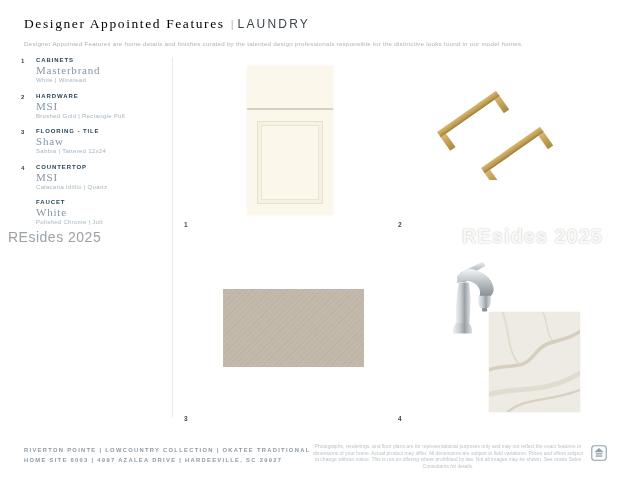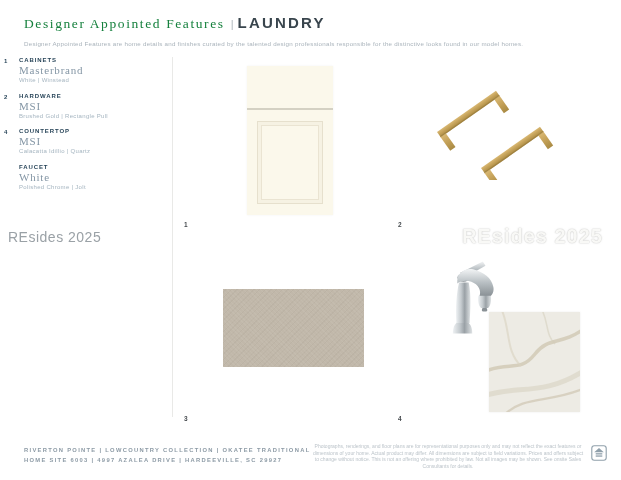--- a/index.html
+++ b/index.html
@@ -7,33 +7,33 @@
   .page {
     position:relative; width:621px; height:480px; background:#ffffff;
     font-family:"Liberation Sans", sans-serif; overflow:hidden;
   }
 
   
   .header { position:absolute; left:24px; top:14px; }
   .title-line { white-space:nowrap; }
   .title {
     font-family:"Liberation Serif", serif; font-size:13.5px; letter-spacing:1.6px;
-    color:#15803d; display:inline-block; vertical-align:baseline;
+    color:#000000; display:inline-block; vertical-align:baseline;
   }
   .title-sep { font-size:11px; color:#aeb6bc; margin:0 4px 0 6px; }
   .title-room {
-    font-size:15px; font-weight:bold; letter-spacing:2.2px; color:#39454d;
+    font-size:12px; font-weight:normal; letter-spacing:2.2px; color:#39454d;
     display:inline-block; vertical-align:baseline;
   }
   .subtitle {
     margin-top:8px; font-size:6.2px; letter-spacing:.25px; color:#a9b3bb; white-space:nowrap;
   }
 
   
-  .feature-list { position:absolute; left:4px; top:57px; width:150px; }
+  .feature-list { position:absolute; left:21px; top:57px; width:150px; }
   .feature { position:relative; padding-left:15px; margin-bottom:9.5px; }
   .feature-num {
     position:absolute; left:0; top:1px; font-size:6px; font-weight:bold; color:#1f3d52;
   }
   .feature-cat {
     font-size:6px; font-weight:bold; letter-spacing:.9px; color:#1f3d52; margin-bottom:1px;
   }
   .feature-brand {
     font-family:"Liberation Serif", serif; font-size:11px; letter-spacing:.8px; color:#8496a5;
   }
@@ -113,20 +113,26 @@
       <span class="feature-num">1</span>
       <div class="feature-cat">CABINETS</div>
       <div class="feature-brand">Masterbrand</div>
       <div class="feature-detail">White  |  Winstead</div>
     </div>
     <div class="feature">
       <span class="feature-num">2</span>
       <div class="feature-cat">HARDWARE</div>
       <div class="feature-brand">MSI</div>
       <div class="feature-detail">Brushed Gold  |  Rectangle Pull</div>
+    </div>
+    <div class="feature">
+      <span class="feature-num">3</span>
+      <div class="feature-cat">FLOORING - TILE</div>
+      <div class="feature-brand">Shaw</div>
+      <div class="feature-detail">Sabbia  |  Tattered 12x24</div>
     </div>
     <div class="feature">
       <span class="feature-num">4</span>
       <div class="feature-cat">COUNTERTOP</div>
       <div class="feature-brand">MSI</div>
       <div class="feature-detail">Calacatta Idillio | Quartz</div>
     </div>
     <div class="feature">
       <span class="feature-num"></span>
       <div class="feature-cat">FAUCET</div>

